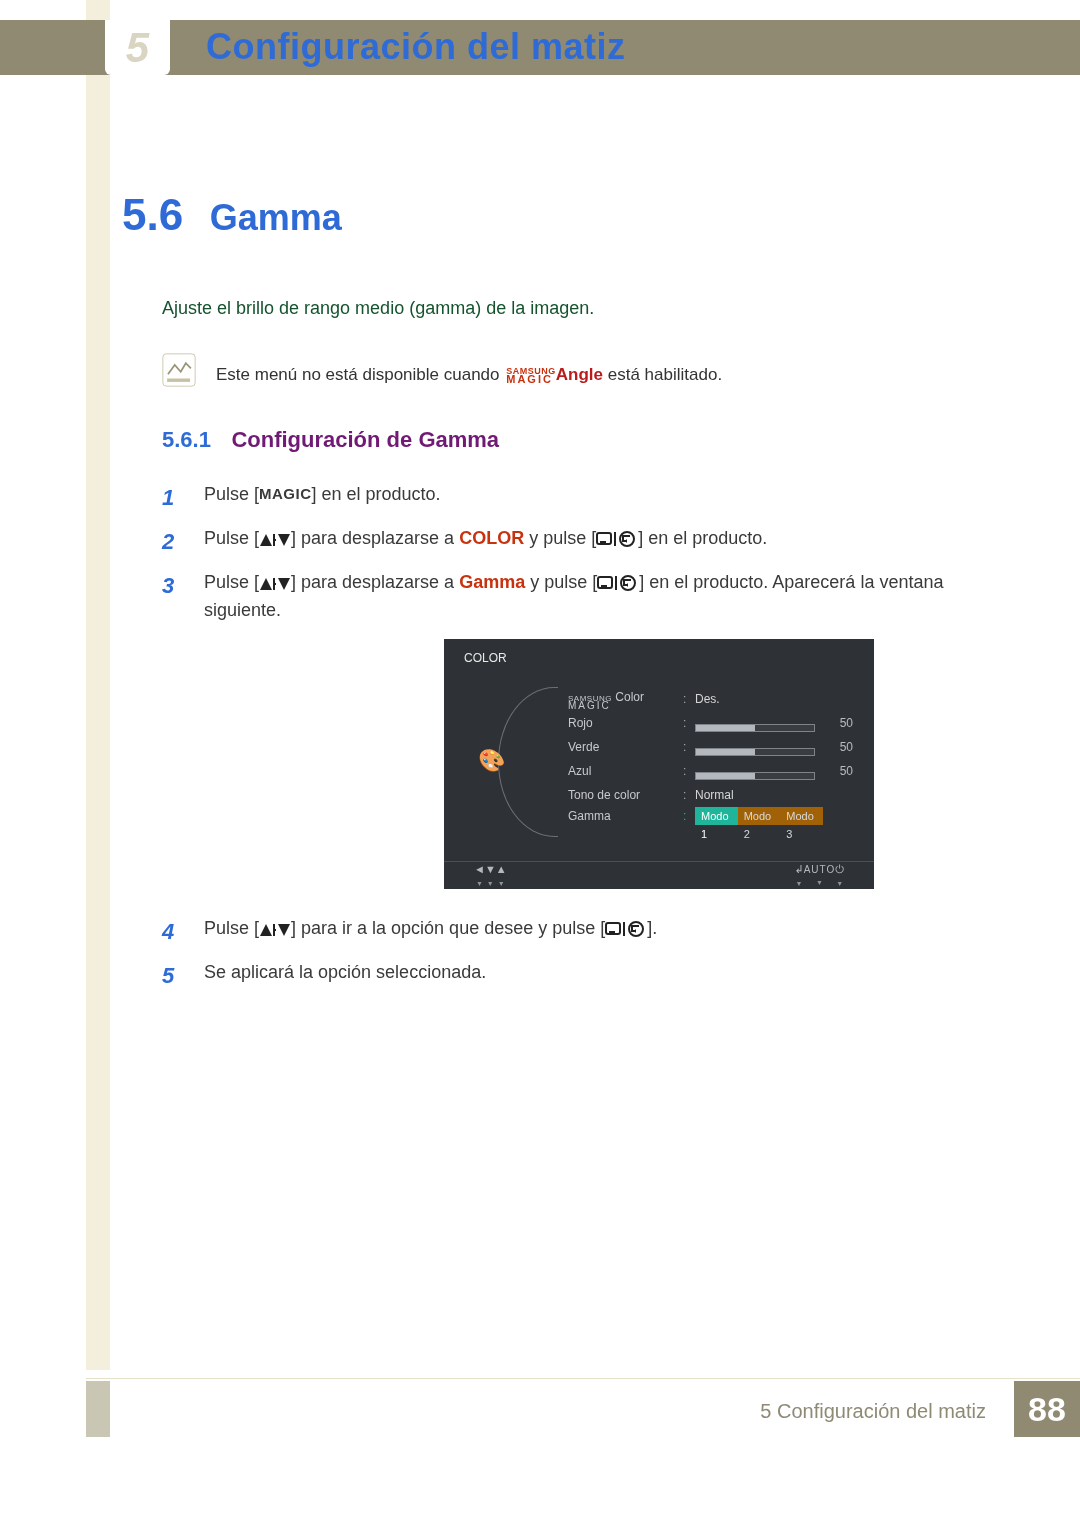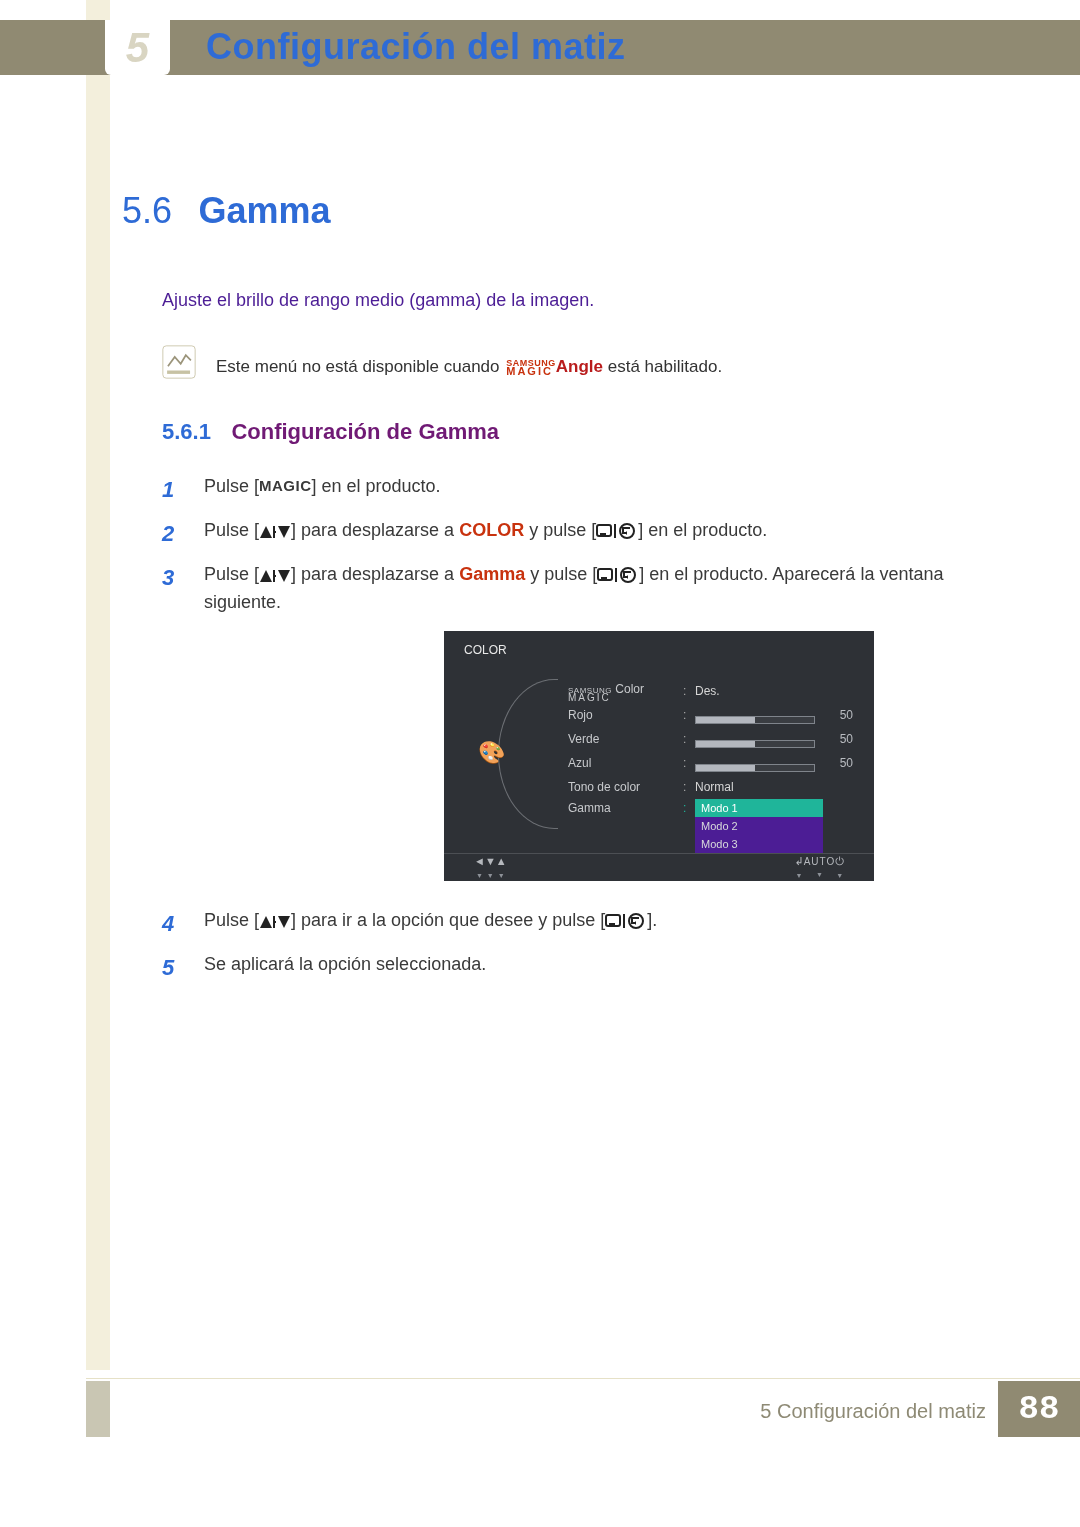--- a/index.html
+++ b/index.html
@@ -10,25 +10,25 @@
   
   .topbar { position: absolute; top: 20px; left: 0; right: 0; height: 55px; background: #908a72; }
   .numtab { position: absolute; left: 105px; top: 0; width: 65px; height: 55px; background: #fff; border-radius: 0 0 6px 6px; display: flex; align-items: center; justify-content: center; font-size: 42px; font-style: italic; font-weight: bold; color: #d9d5c2; }
   .chapter-title { position: absolute; left: 206px; top: 26px; font-size: 36px; font-weight: bold; color: #2e6bd6; letter-spacing: 0.5px; }
 
   
   .leftmargin { position: absolute; left: 86px; top: 0; width: 24px; height: 1370px; background: #f3efdc; }
 
   .content { position: absolute; left: 114px; top: 190px; right: 80px; }
 
-  .sec-num  { color: #2e6bd6; font-size: 36px; font-weight: normal; display: inline-block; margin-right: 22px; }
+  .sec-num  { color: #2e6bd6; font-size: 44px; font-weight: bold; display: inline-block; margin-right: 22px; }
   .sec-name { color: #2e6bd6; font-size: 36px; font-weight: bold; display: inline-block; }
   .section-heading { margin-left: 8px; margin-bottom: 56px; }
 
-  .intro { font-size: 18px; color: #4c1d95; margin-left: 48px; margin-bottom: 32px; line-height: 1.4; }
+  .intro { font-size: 18px; color: #14532d; margin-left: 48px; margin-bottom: 32px; line-height: 1.4; }
 
   .note-row { display: flex; align-items: flex-end; margin-left: 48px; margin-bottom: 40px; gap: 20px; font-size: 17px; line-height: 1.4; }
   .note-text { flex: 1; }
   .note-icon { width: 34px; height: 34px; flex-shrink: 0; }
 
   .samsung-magic { font-size: 10px; font-weight: bold; letter-spacing: 0.5px; display: inline-flex; flex-direction: column; line-height: 0.9; vertical-align: middle; color: #c8320e; margin-left: 2px; }
   .samsung-magic .t1 { font-size: 9px; }
   .samsung-magic .t2 { font-size: 11px; letter-spacing: 2px; }
   .angle-word { font-weight: bold; color: #b91c1c; }
 
@@ -54,34 +54,34 @@
   .osd-row .lbl { width: 115px; color: #c7c9cc; }
   .osd-row .colon { width: 12px; color: #aaa; }
   .osd-row .val { flex: 1; display: flex; align-items: flex-end; gap: 8px; }
   .slider { width: 120px; height: 8px; border: 1px solid #7f848b; position: relative; background: #3a3d42; }
   .slider .fill { position: absolute; left: 0; top: 0; bottom: 0; width: 50%; background: #b3b7be; }
   .sval { color: #b9bcc1; font-size: 12px; width: 30px; text-align: right; }
   .magic-lbl { display: inline-flex; flex-direction: column; line-height: 0.8; }
   .magic-lbl .a { font-size: 8px; letter-spacing: 0.5px; }
   .magic-lbl .b { font-size: 10px; letter-spacing: 2px; }
   .gamma-lbl { color: #1fb59a; }
-  .gamma-options { display: flex; flex-direction: column; width: 128px; }
-  .gamma-options .opt { height: 18px; line-height: 18px; padding-left: 6px; font-size: 11px; background: #4c1d95; color: #d7d9db; }
+  .gamma-options { display: flex; flex-direction: row; width: 128px; }
+  .gamma-options .opt { height: 18px; line-height: 18px; padding-left: 6px; font-size: 11px; background: #a16207; color: #d7d9db; }
   .gamma-options .opt.sel { background: #1fb59a; color: #fff; }
   .osd-foot { position: absolute; left: 0; right: 0; bottom: 0; height: 28px; border-top: 1px solid #4c4f54; display: flex; align-items: center; justify-content: space-around; padding: 0 30px; color: #b5b8bd; font-size: 11px; }
   .osd-foot .fi { display: flex; flex-direction: column; align-items: center; gap: 1px; }
   .tinytri { font-size: 7px; color: #8d9198; }
   .autotxt { font-size: 10px; letter-spacing: 1px; }
 
   
   .foot-rail { position: absolute; left: 86px; bottom: 90px; right: 0; height: 60px; }
   .foot-line { position: absolute; left: 0; right: 0; bottom: 58px; height: 1px; background: #e6e1c7; }
   .foot-left { position: absolute; left: 0; bottom: 0; width: 24px; height: 56px; background: #c9c6b3; }
   .foot-text { position: absolute; right: 94px; bottom: 14px; font-size: 20px; color: #8e8a75; }
-  .foot-num { position: absolute; right: 0; bottom: 0; width: 82px; height: 56px; background: #908a72; color: #fff; display: flex; align-items: center; justify-content: center; font-size: 34px; font-weight: bold; font-family: Liberation Mono, monospace; }
+  .foot-num { position: absolute; right: 0; bottom: 0; width: 66px; height: 56px; background: #908a72; color: #fff; display: flex; align-items: center; justify-content: center; font-size: 34px; font-weight: bold; }
 </style>
 </head>
 <body>
 
 <div class="page">
 
   <div class="leftmargin"></div>
 
   <div class="topbar">
     <div class="numtab">5</div>

